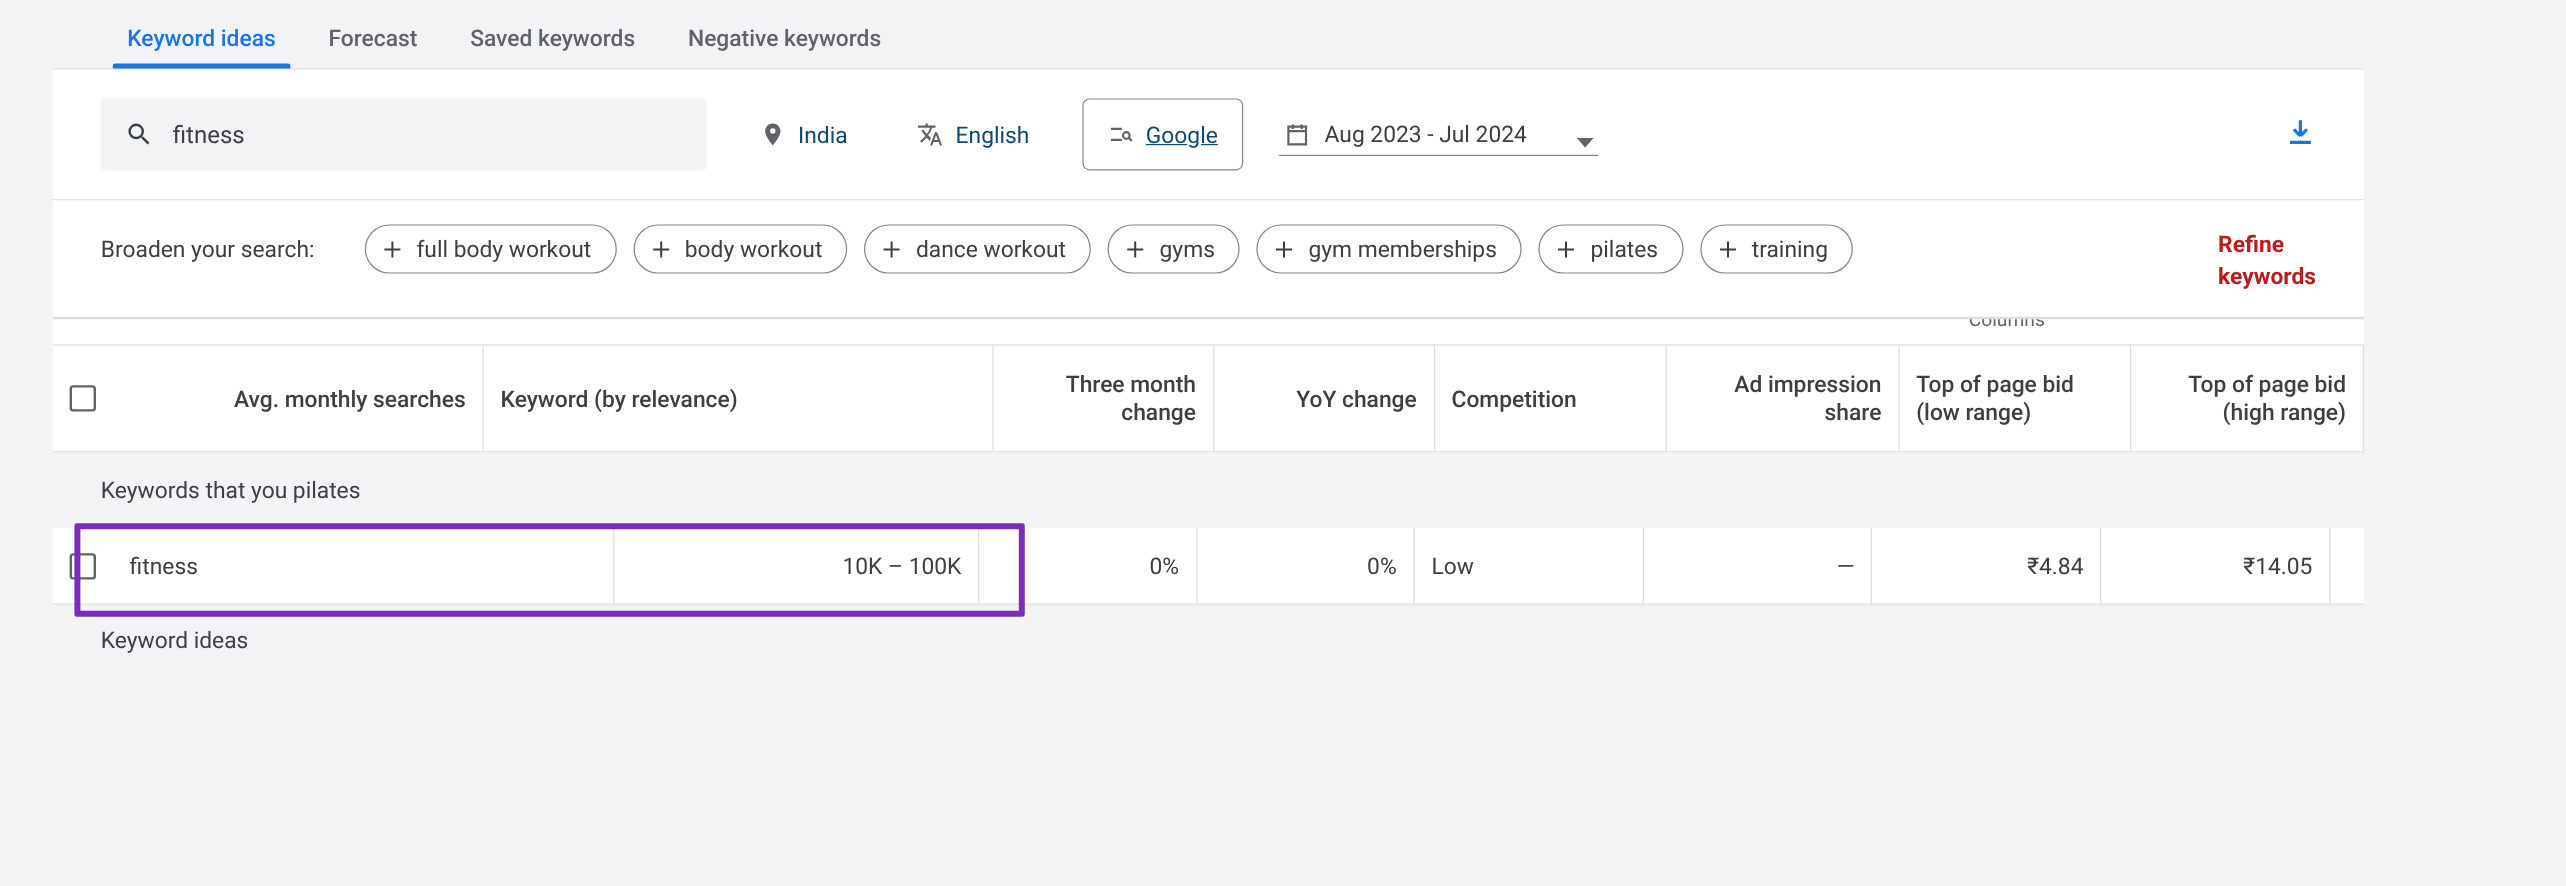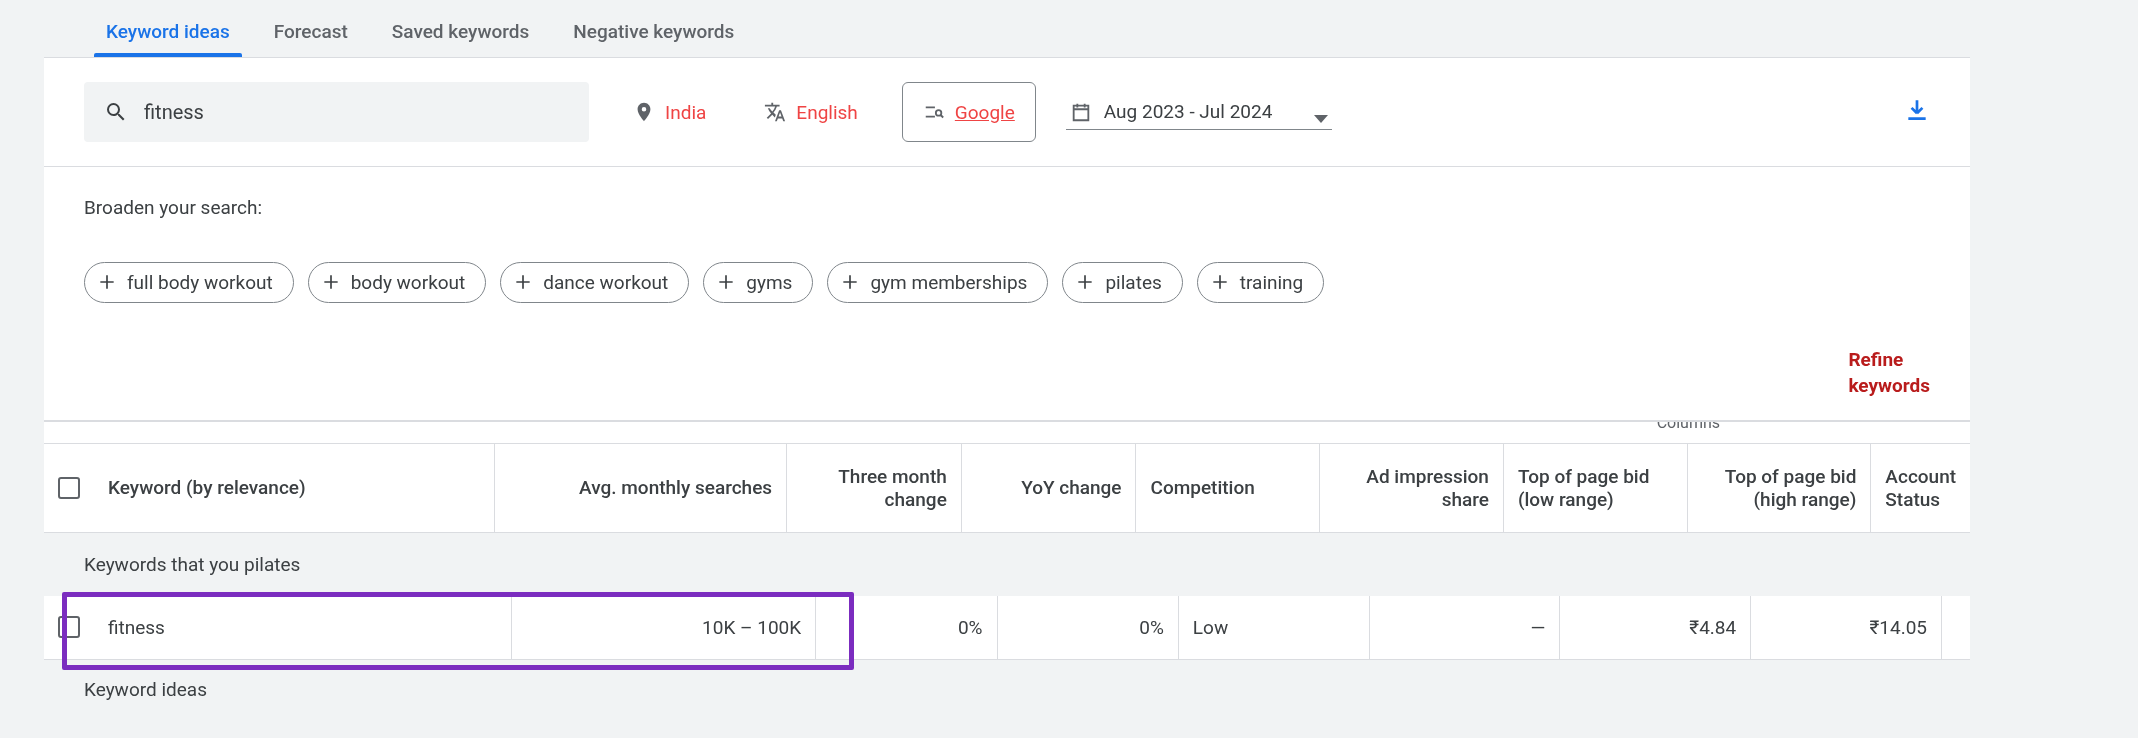--- a/index.html
+++ b/index.html
@@ -59,21 +59,21 @@
     padding: 0 20px;
     gap: 16px;
   }
   .search-icon { width: 24px; height: 24px; fill: #3c4043; }
   .search-text { color: #3c4043; font-size: 20px; }
   
   .filter-chip {
     display: inline-flex;
     align-items: center;
     gap: 10px;
-    color: #ef4444;
+    color: #0c4a6e;
     cursor: pointer;
     padding: 8px 14px;
   }
   .filter-chip.outlined { border: 1px solid #80868b; border-radius: 6px; height: 60px; padding: 0 20px; text-decoration: underline; }
   .chip-ic { width: 22px; height: 22px; fill: #5f6368; }
   
   .date-chip {
     display: inline-flex;
     align-items: flex-end;
     gap: 12px;
@@ -92,21 +92,20 @@
   .dl-ic { width: 26px; height: 26px; stroke: #1a73e8; fill: none; stroke-width: 2.5; }
 
   
   .broaden-row {
     display: flex;
     align-items: flex-start;
     background: #fff;
     padding: 20px 40px 20px 40px;
     border-bottom: 1px solid #dadce0;
     gap: 40px;
-    flex-direction: column;
   }
   .broaden-label { width: 180px; color: #3c4043; line-height: 1.4; padding-top: 8px; }
   .chip-wrap { display: flex; flex-wrap: wrap; gap: 14px; flex: 1; }
   .add-chip {
     display: inline-flex;
     align-items: center;
     gap: 10px;
     border: 1px solid #80868b;
     border-radius: 24px;
     padding: 8px 20px 8px 12px;
@@ -121,21 +120,21 @@
     line-height: 1.4;
     cursor: pointer;
     margin-left: auto;
     padding-top: 4px;
   }
 
   
   .columns-hint {
     background: #fff;
     text-align: right;
-    padding: 0 20px;
+    padding: 0 36px;
     color: #5f6368;
     font-size: 16px;
     height: 22px;
     line-height: 10px;
     overflow: hidden;
     border-top: 1px solid #dadce0;
   }
   .columns-hint span { position: relative; top: -4px; right: 230px; }
 
   
@@ -301,29 +300,28 @@
       <span innerhtml="Refine keywords">Refine<br>keywords</span>
     </div>
   </div>
 
   <div class="columns-hint"><span>Columns</span></div>
 
   <div class="table-head">
     <div class="cell c-chk">
         <div class="chk"></div>
       </div>
+    <div class="cell c-avg">Avg. monthly searches</div>
     <div class="cell c-kw">Keyword (by relevance)</div>
-    <div class="cell c-avg">Avg. monthly searches</div>
     <div class="cell c-3m">Three month change</div>
     <div class="cell c-yoy">YoY change</div>
     <div class="cell c-comp">Competition</div>
     <div class="cell c-imp">Ad impression share</div>
     <div class="cell c-low">Top of page bid (low range)</div>
     <div class="cell c-high">Top of page bid (high range)</div>
-    <div class="cell c-acct">Account Status</div>
   </div>
 
   <div class="section-label">Keywords that you pilates</div>
 
   <div class="table-row">
     <div class="highlight-box" style="left:18px;top:-4px;width:792px;height:78px"></div>
     <div class="cell c-chk">
         <div class="chk"></div>
       </div>
     <div class="cell c-kw">fitness</div>

